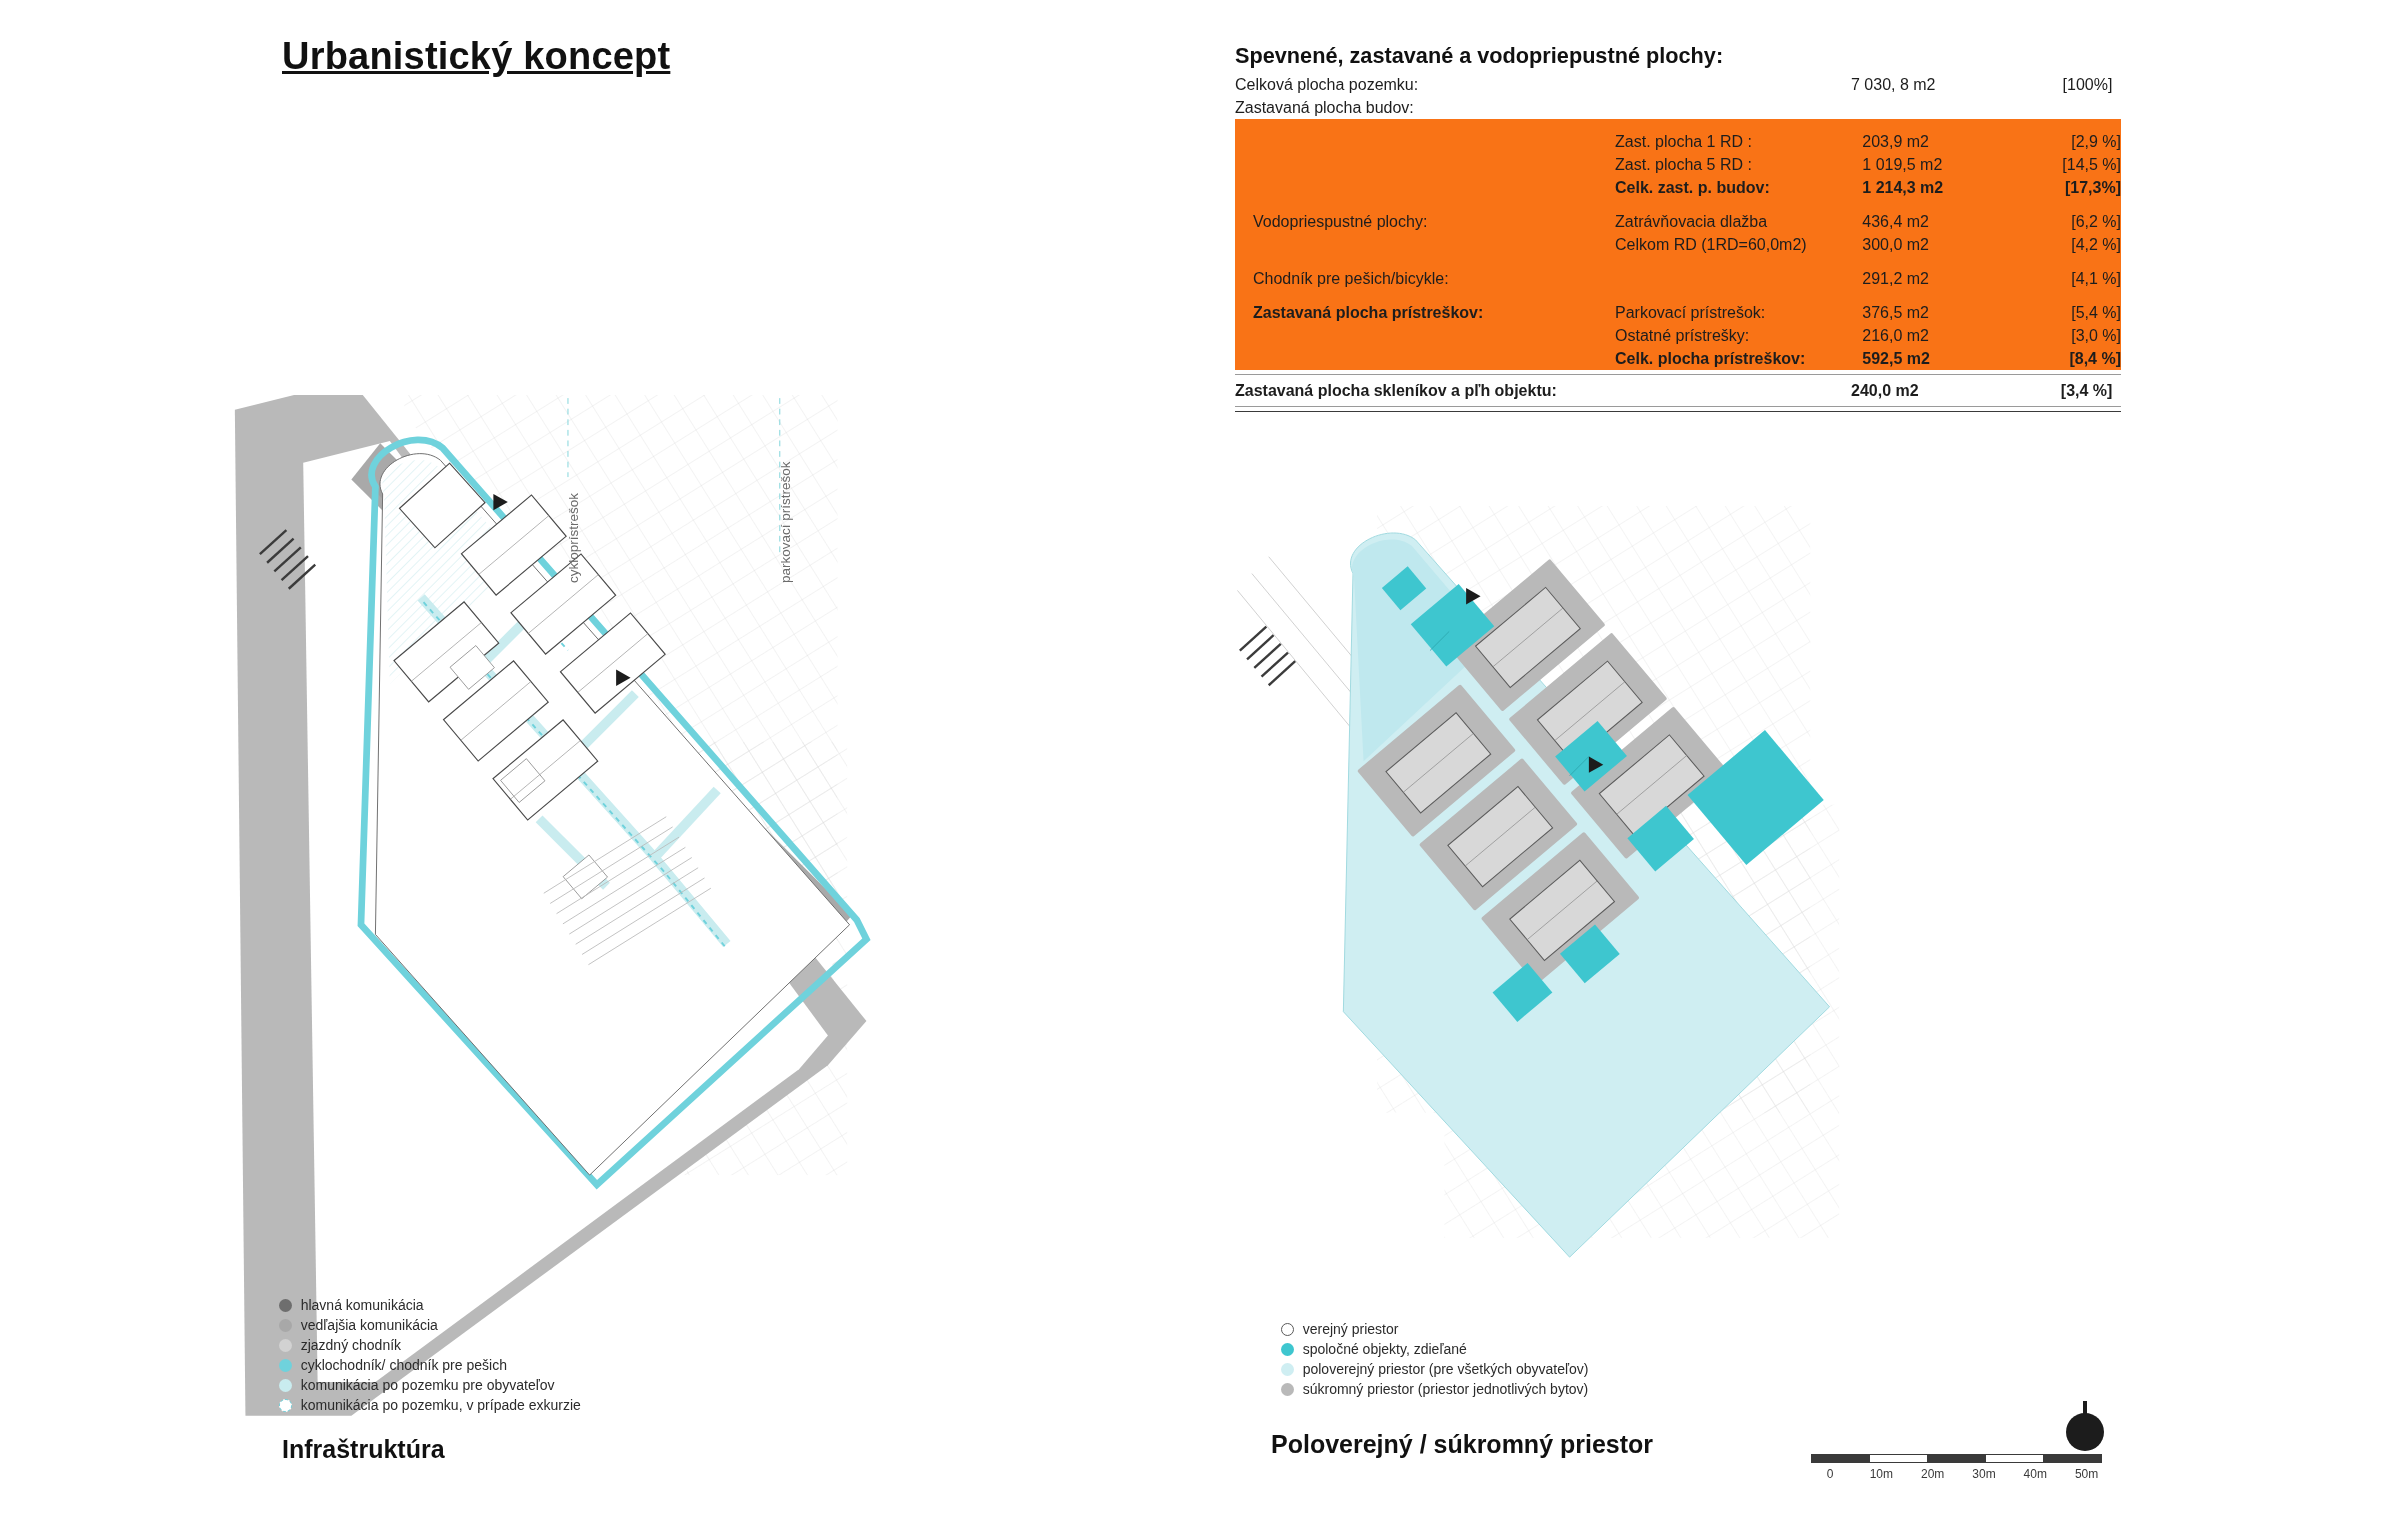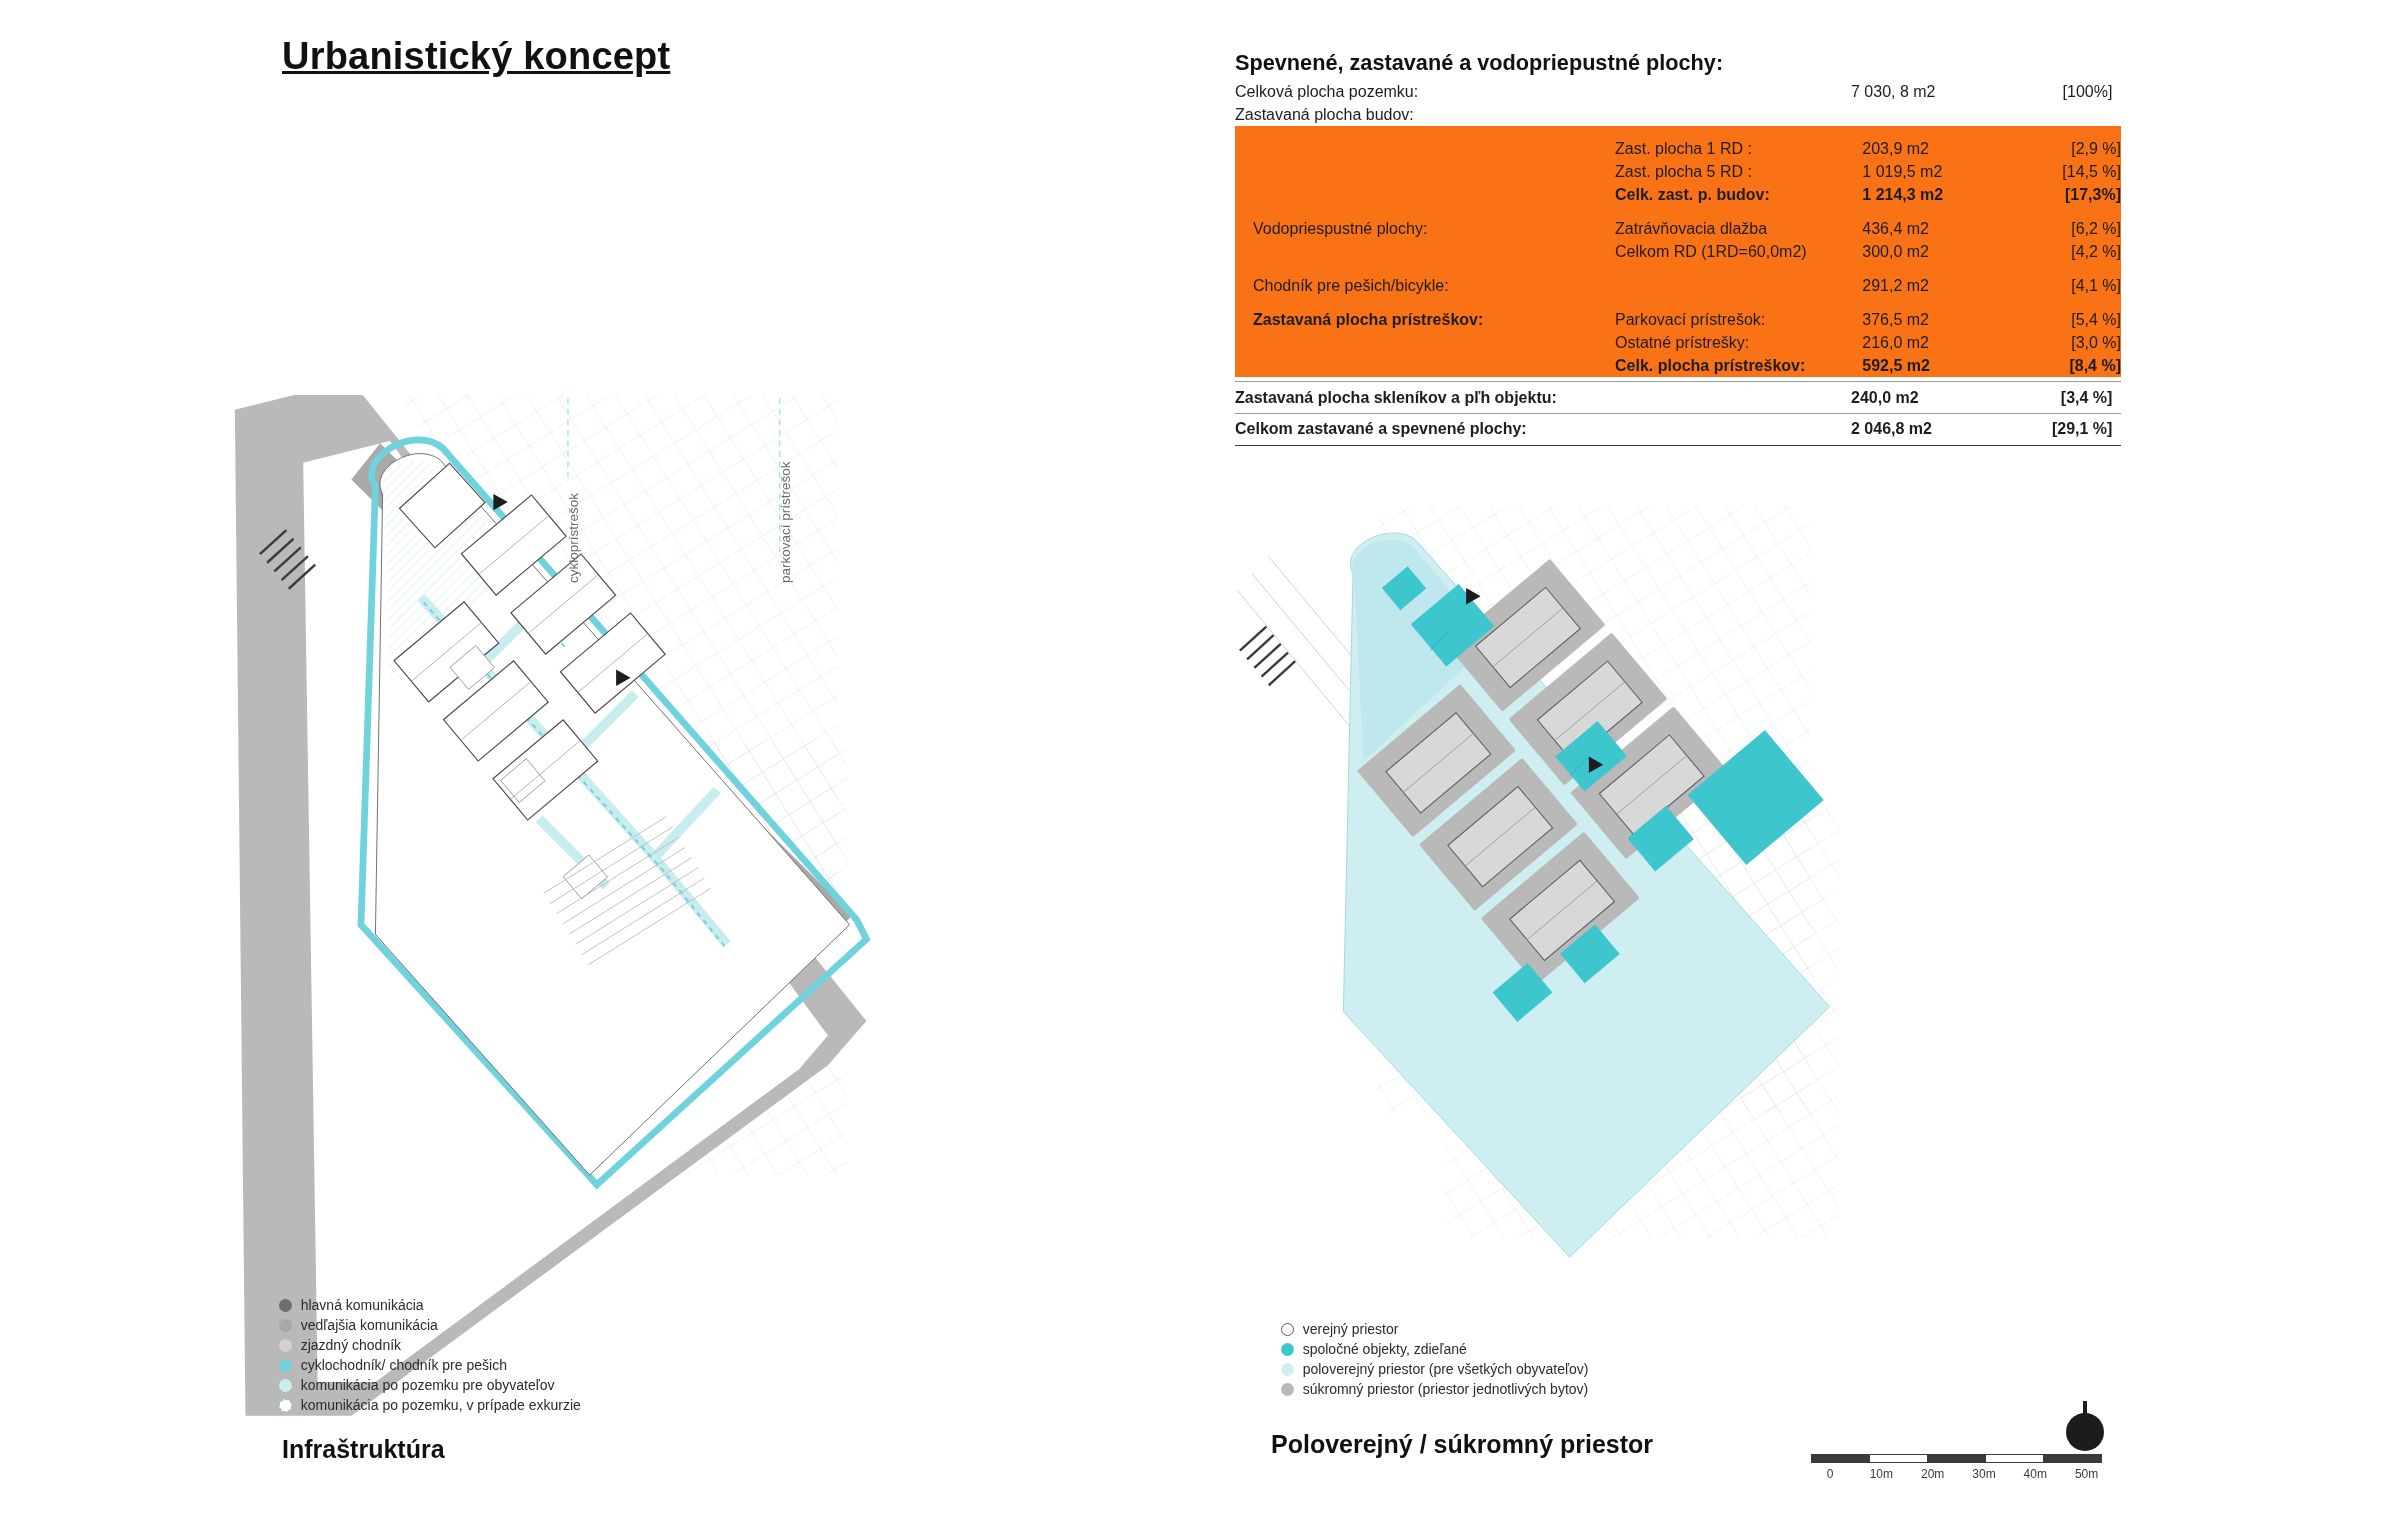--- a/index.html
+++ b/index.html
@@ -19,21 +19,21 @@
     position:absolute;font-size:25px;font-weight:bold;color:#111;
   }
   #cap-left{left:282px;top:1435px;}
   #cap-right{left:1271px;top:1430px;}
 
   
   .stats{
     position:absolute;left:1235px;top:43px;width:886px;
   }
   .stats-title{
-    font-size:21.7px;font-weight:bold;color:#111;margin-bottom:3.9px;margin-top:7px;
+    font-size:21.7px;font-weight:bold;color:#111;margin-bottom:3.9px;
   }
   .srow{
     display:flex;align-items:baseline;font-size:16px;line-height:1.45;color:#1d1d1d;
   }
   .srow .c1{width:366px;}
   .srow .c2{width:250px;}
   .srow .c3{width:149px;text-align:left;padding-right:16.4px;}
   .srow .c4{width:96px;text-align:right;}
   .bold .c1,.bold .c2,.bold .c3,.bold .c4{font-weight:bold;}
   .band{background:#f97316;padding-left:18px;}
@@ -168,25 +168,20 @@
     <div class="hr-thin"></div>
 
     <div class="srow bold">
       <div class="c1" style="width:616px">Zastavaná plocha skleníkov a pľh objektu:</div>
       <div class="c3">240,0 m2</div>
       <div class="c4">[3,4 %]</div>
     </div>
 
     <div class="hr-thin"></div>
 
-    <div class="srow bold">
-      <div class="c1" style="width:616px">Celkom zastavané a spevnené plochy:</div>
-      <div class="c3">2 046,8 m2</div>
-      <div class="c4">[29,1 %]</div>
-    </div>
 
     <div class="hr"></div>
   </div>
 
   <div class="panel" id="panel-left">
     <svg width="905" height="1021" viewBox="0 0 1880 2120">
       <defs>
         <pattern id="grid-l" width="52" height="52" patternUnits="userSpaceOnUse" patternTransform="rotate(-32 0 0)">
           <path d="M 52 0 L 0 0 0 52" fill="none" stroke="#d8d8d8" stroke-width="1.4"></path>
         </pattern>

